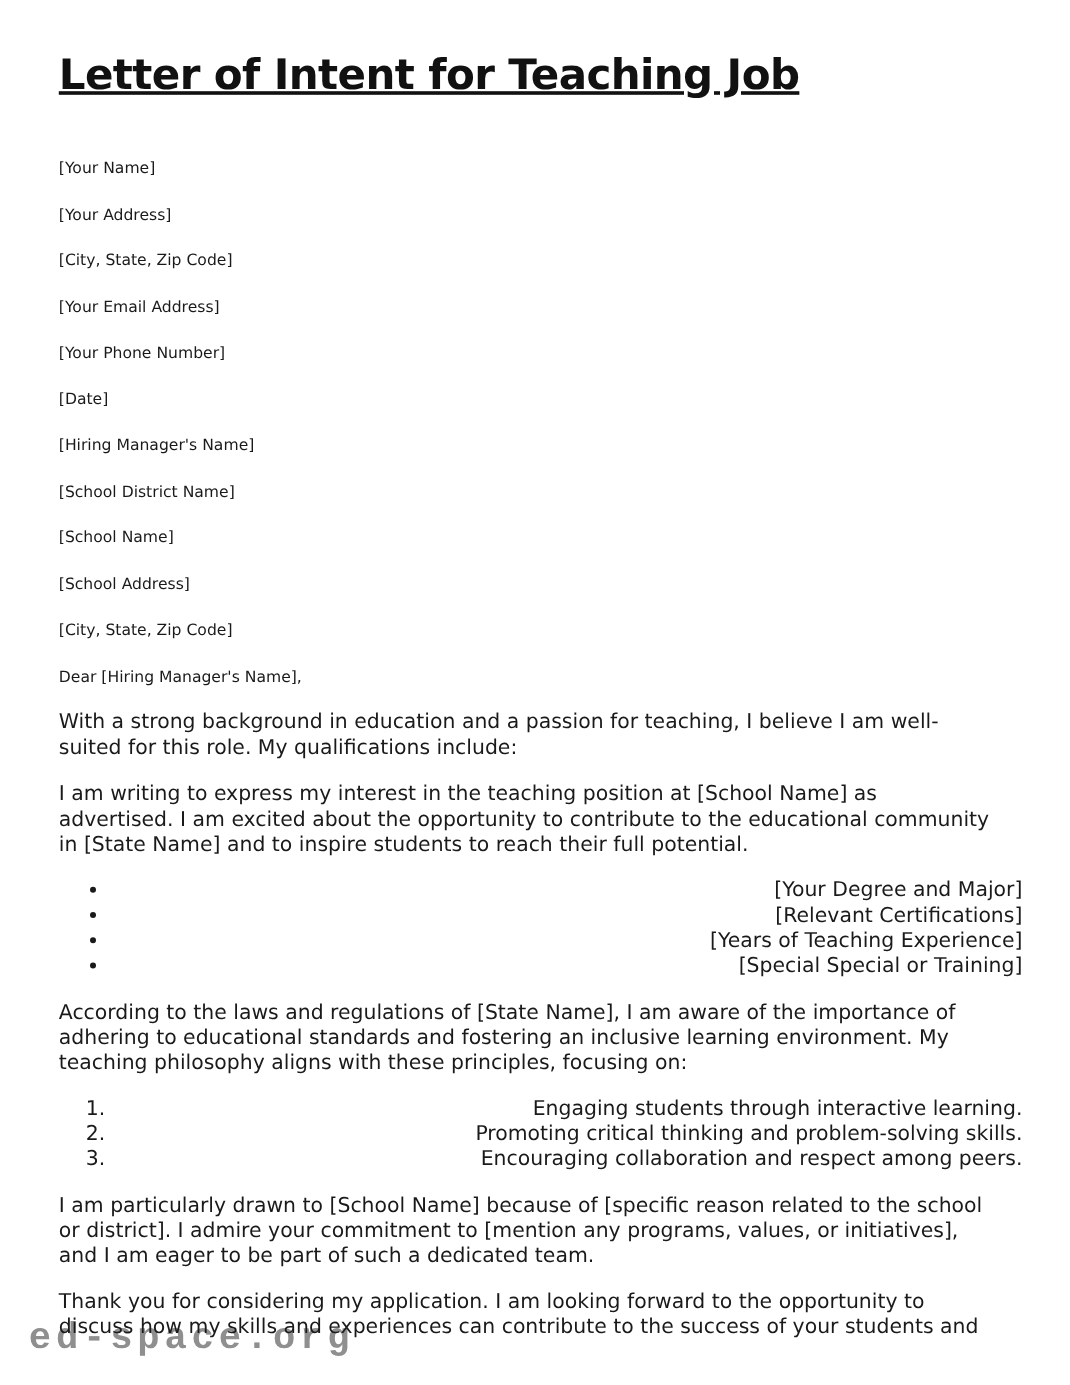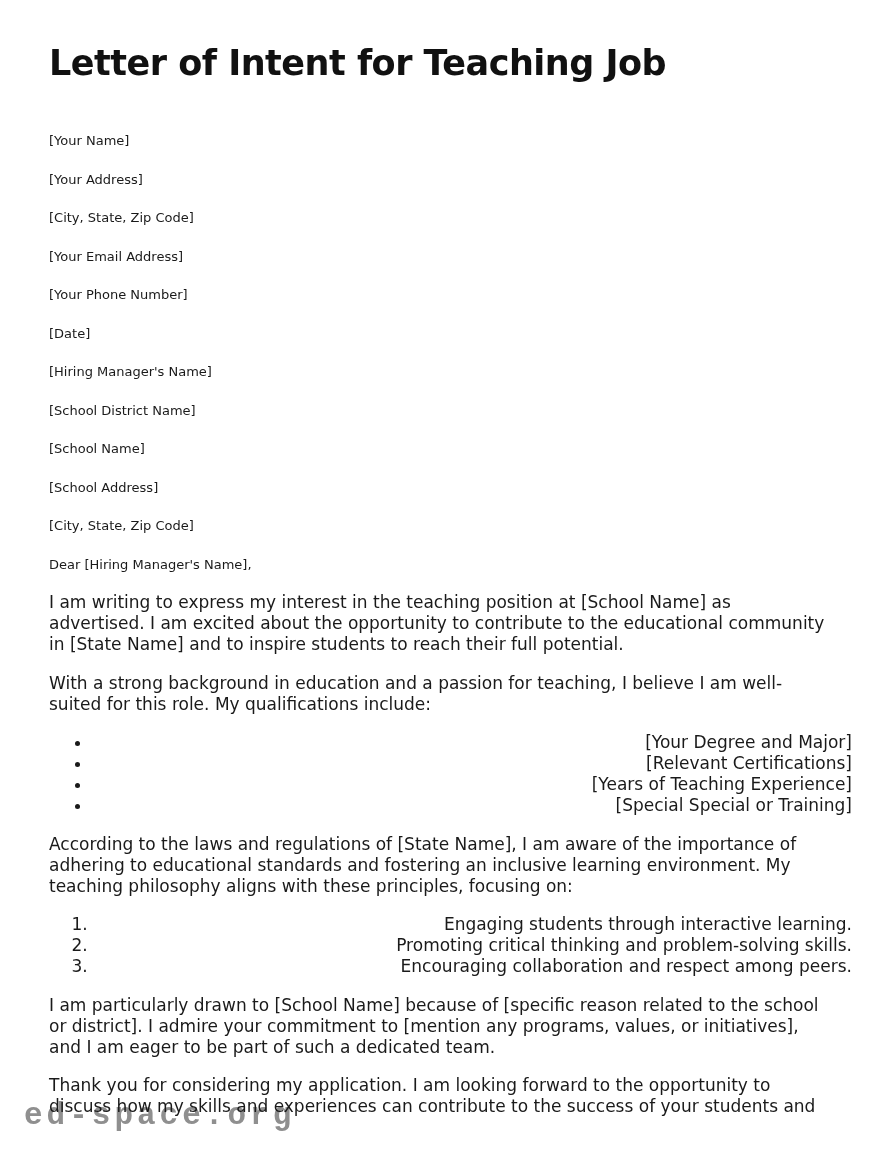--- a/index.html
+++ b/index.html
@@ -20,20 +20,21 @@
     padding: 42px 40px 0 49px;
   }
   .doc-title {
     font-size: 35px;
     line-height: 42px;
     font-weight: bold;
     letter-spacing: -0.5px;
     color: #111111;
     margin: 0 0 46px 0;
     white-space: nowrap;
+    text-decoration: underline;
   }
   .line {
     font-size: 13px;
     line-height: 21px;
     margin: 0 0 17.5px 0;
   }
   .para {
     font-size: 17px;
     line-height: 21px;
     margin: 0 0 17.5px 0;
@@ -85,26 +86,26 @@
   <p class="line">[Your Phone Number]</p>
   <p class="line">[Date]</p>
   <p class="line">[Hiring Manager's Name]</p>
   <p class="line">[School District Name]</p>
   <p class="line">[School Name]</p>
   <p class="line">[School Address]</p>
   <p class="line">[City, State, Zip Code]</p>
 
   <p class="line">Dear [Hiring Manager's Name],</p>
 
+  <p class="para">With a strong background in education and a passion for teaching, I believe I am well-
+suited for this role. My qualifications include:</p>
+
   <p class="para">I am writing to express my interest in the teaching position at [School Name] as
 advertised. I am excited about the opportunity to contribute to the educational community
 in [State Name] and to inspire students to reach their full potential.</p>
-
-  <p class="para">With a strong background in education and a passion for teaching, I believe I am well-
-suited for this role. My qualifications include:</p>
 
   <ul class="qual-list">
     <li>[Your Degree and Major]</li>
     <li>[Relevant Certifications]</li>
     <li>[Years of Teaching Experience]</li>
     <li>[Special Special or Training]</li>
   </ul>
 
   <p class="para">According to the laws and regulations of [State Name], I am aware of the importance of
 adhering to educational standards and fostering an inclusive learning environment. My

